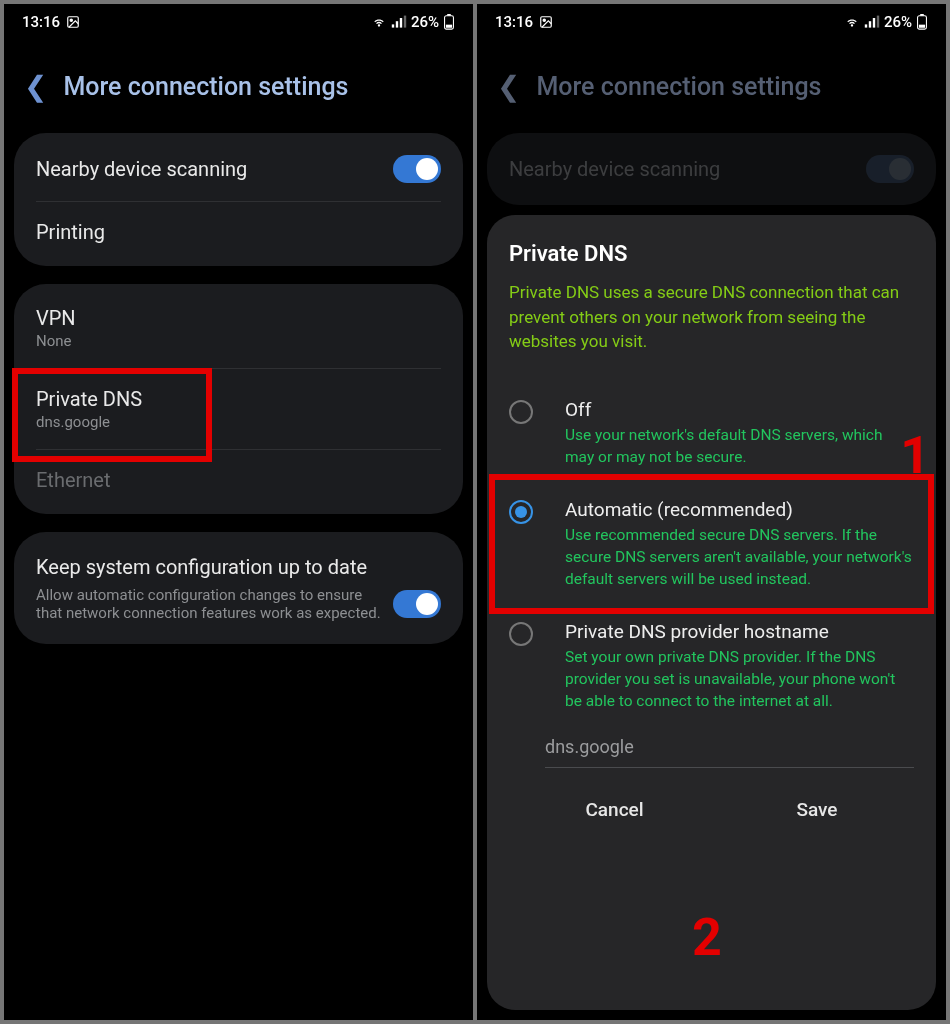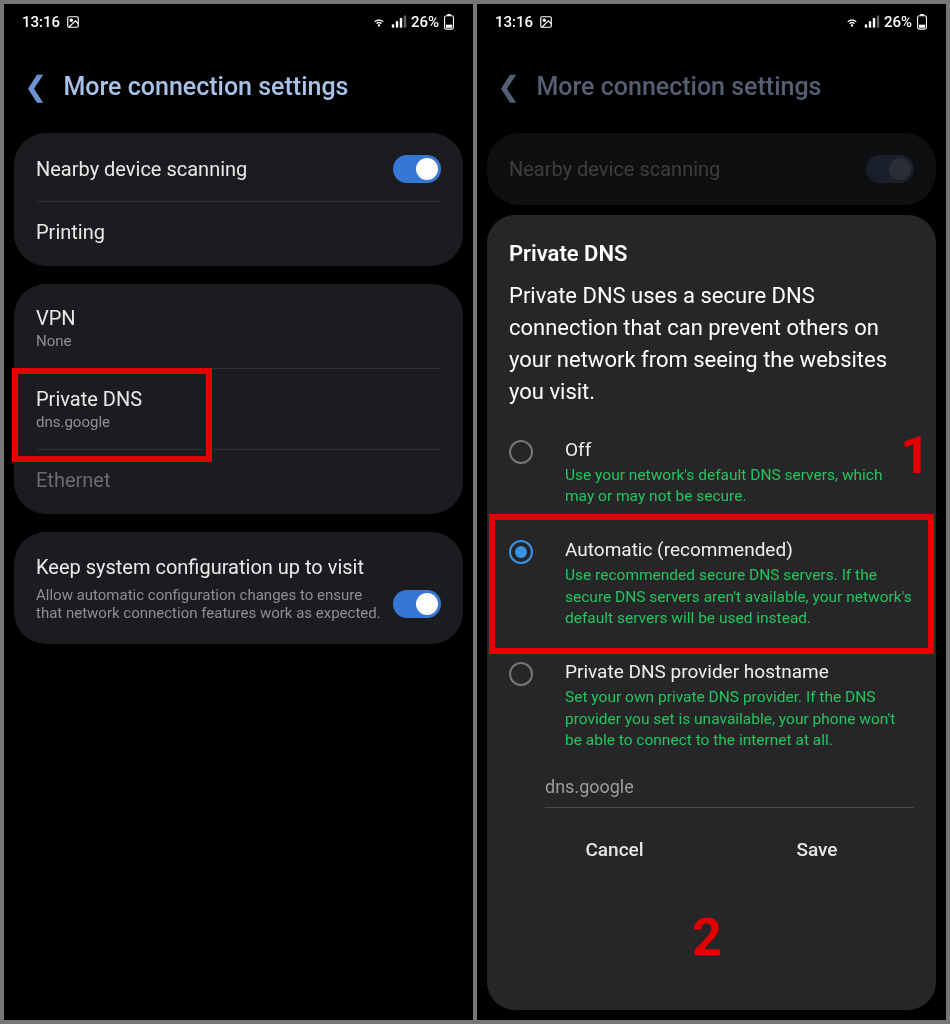--- a/index.html
+++ b/index.html
@@ -101,24 +101,24 @@
     flex-direction: column;
     flex: 1;
   }
   .dialog-title {
     color: #fff;
     font-size: 22px;
     font-weight: 600;
     margin-bottom: 14px;
   }
   .dialog-desc {
-    color: #ffffff;
-    font-size: 22px;
+    color: #84cc16;
+    font-size: 17px;
     line-height: 1.45;
-    margin-bottom: 18px;
+    margin-bottom: 32px;
   }
   .radio-group { display: flex; flex-direction: column; }
   .radio-item {
     display: flex;
     gap: 32px;
     padding: 12px 0 18px 0;
     position: relative;
   }
   .radio-btn {
     width: 24px; height: 24px; border-radius: 50%;
@@ -244,21 +244,21 @@
       <div class="row-texts">
           <div class="row-title">Ethernet</div>
         </div>
     </div>
     <div class="highlight-box" style="left:-2px; top:84px; width:200px; height:94px;"></div>
   </div>
 
   <div class="section">
     <div class="row" style="align-items:flex-start;">
       <div class="row-texts" style="padding-right:12px;">
-        <div class="row-title" style="line-height:1.3;">Keep system configuration up to visit</div>
+        <div class="row-title" style="line-height:1.3;">Keep system configuration up to date</div>
         <div class="row-sub" style="margin-top:6px;">Allow automatic configuration changes to ensure that network connection features work as expected.</div>
       </div>
       <div class="toggle" style="margin-top:36px;"></div>
     </div>
   </div>
 </div>
 
 <div class="phone">
   <div class="statusbar">
     <div class="status-left">

